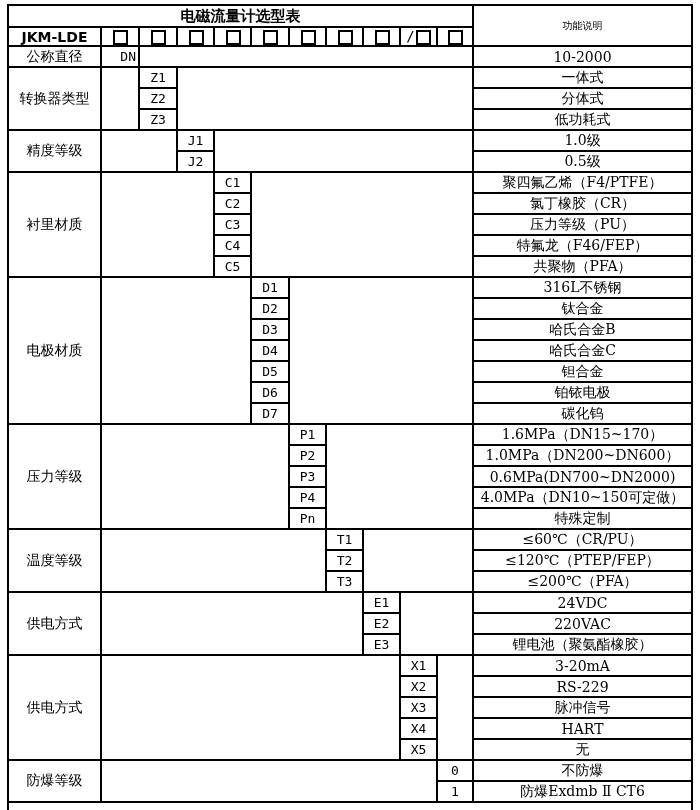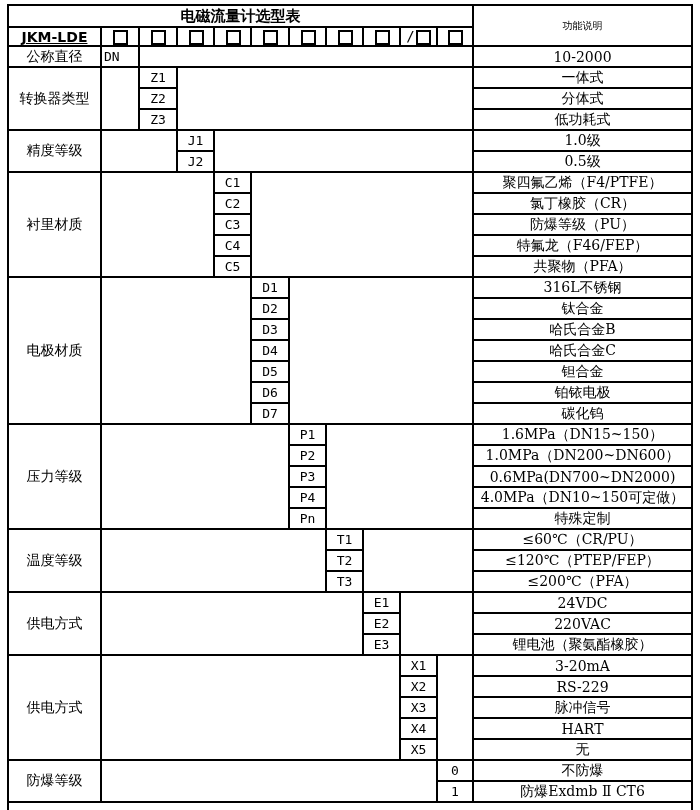--- a/index.html
+++ b/index.html
@@ -4,24 +4,24 @@
 <style>
   html,body{margin:0;padding:0;background:#ffffff;color:#000;}
   body{width:700px;height:810px;font-family:"DejaVu Serif","Liberation Serif",serif;}
   .page{padding:4px 0 0 7px;}
   table.sel{border-collapse:collapse;table-layout:fixed;width:684px;border:2px solid #000;}
   td{border:2px solid #000;text-align:center;vertical-align:middle;font-size:13px;
      padding:0 2px;height:19px;overflow:hidden;white-space:nowrap;}
   .title-cell{font-size:15px;height:20px;font-weight:bold;}
   .fn-head{font-size:10px;}
   .model-row td{height:16px;}
-  .brand{font-family:"DejaVu Sans","Liberation Sans",sans-serif;font-weight:bold;font-size:14px;text-decoration:underline;}
+  .brand{font-family:"DejaVu Sans","Liberation Sans",sans-serif;font-weight:bold;font-size:14px;}
   .lbl{font-size:14px;border-radius:10px;}
   .code{font-family:"DejaVu Sans Mono","Liberation Mono",monospace;font-size:13px;}
-  .dn{text-align:left;margin-left:20px;}
+  .dn{text-align:right;margin-left:20px;}
   .desc{font-size:14px;text-align:center;}
   .box{display:inline-block;width:11px;height:11px;border:2px solid #000;vertical-align:middle;background:#fff;}
   .slash{font-size:14px;margin-right:1px;font-family:"DejaVu Sans Mono",monospace;}
   .example-cell{height:54px;white-space:normal;font-size:14px;line-height:1.75;padding:0 6px;}
   .example-cell .brand{font-size:14px;}
 </style>
 </head>
 <body>
 
 <div class="page">
@@ -102,21 +102,21 @@
     <td class="code">C1</td>
     <td colspan="6" rowspan="5"></td>
     <td class="desc">聚四氟乙烯（F4/PTFE）</td>
   </tr>
   <tr>
           <td class="code">C2</td>
           <td class="desc">氯丁橡胶（CR）</td>
         </tr>
   <tr>
           <td class="code">C3</td>
-          <td class="desc">防爆等级（PU）</td>
+          <td class="desc">压力等级（PU）</td>
         </tr>
   <tr>
           <td class="code">C4</td>
           <td class="desc">特氟龙（F46/FEP）</td>
         </tr>
   <tr>
           <td class="code">C5</td>
           <td class="desc">共聚物（PFA）</td>
         </tr>
 
@@ -150,21 +150,21 @@
   <tr>
           <td class="code">D7</td>
           <td class="desc">碳化钨</td>
         </tr>
 
   <tr>
     <td rowspan="5" class="lbl">压力等级</td>
     <td colspan="5" rowspan="5"></td>
     <td class="code">P1</td>
     <td colspan="4" rowspan="5"></td>
-    <td class="desc">1.6MPa（DN15~150）</td>
+    <td class="desc">1.6MPa（DN15~170）</td>
   </tr>
   <tr>
           <td class="code">P2</td>
           <td class="desc">1.0MPa（DN200~DN600）</td>
         </tr>
   <tr>
           <td class="code">P3</td>
           <td class="desc">0.6MPa(DN700~DN2000)</td>
         </tr>
   <tr>

